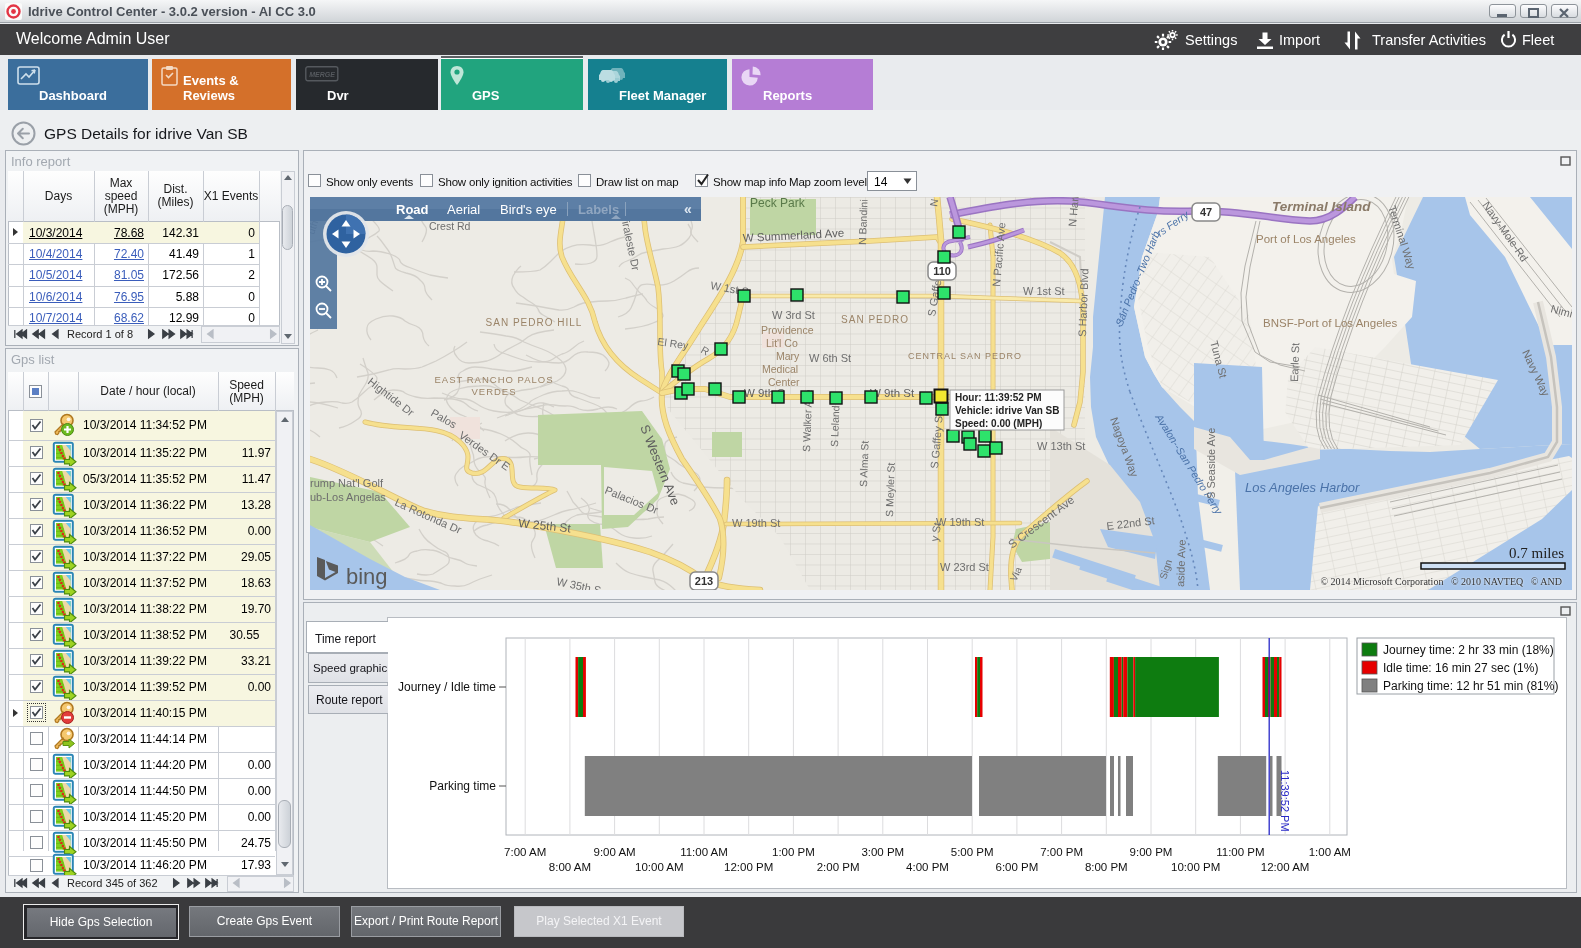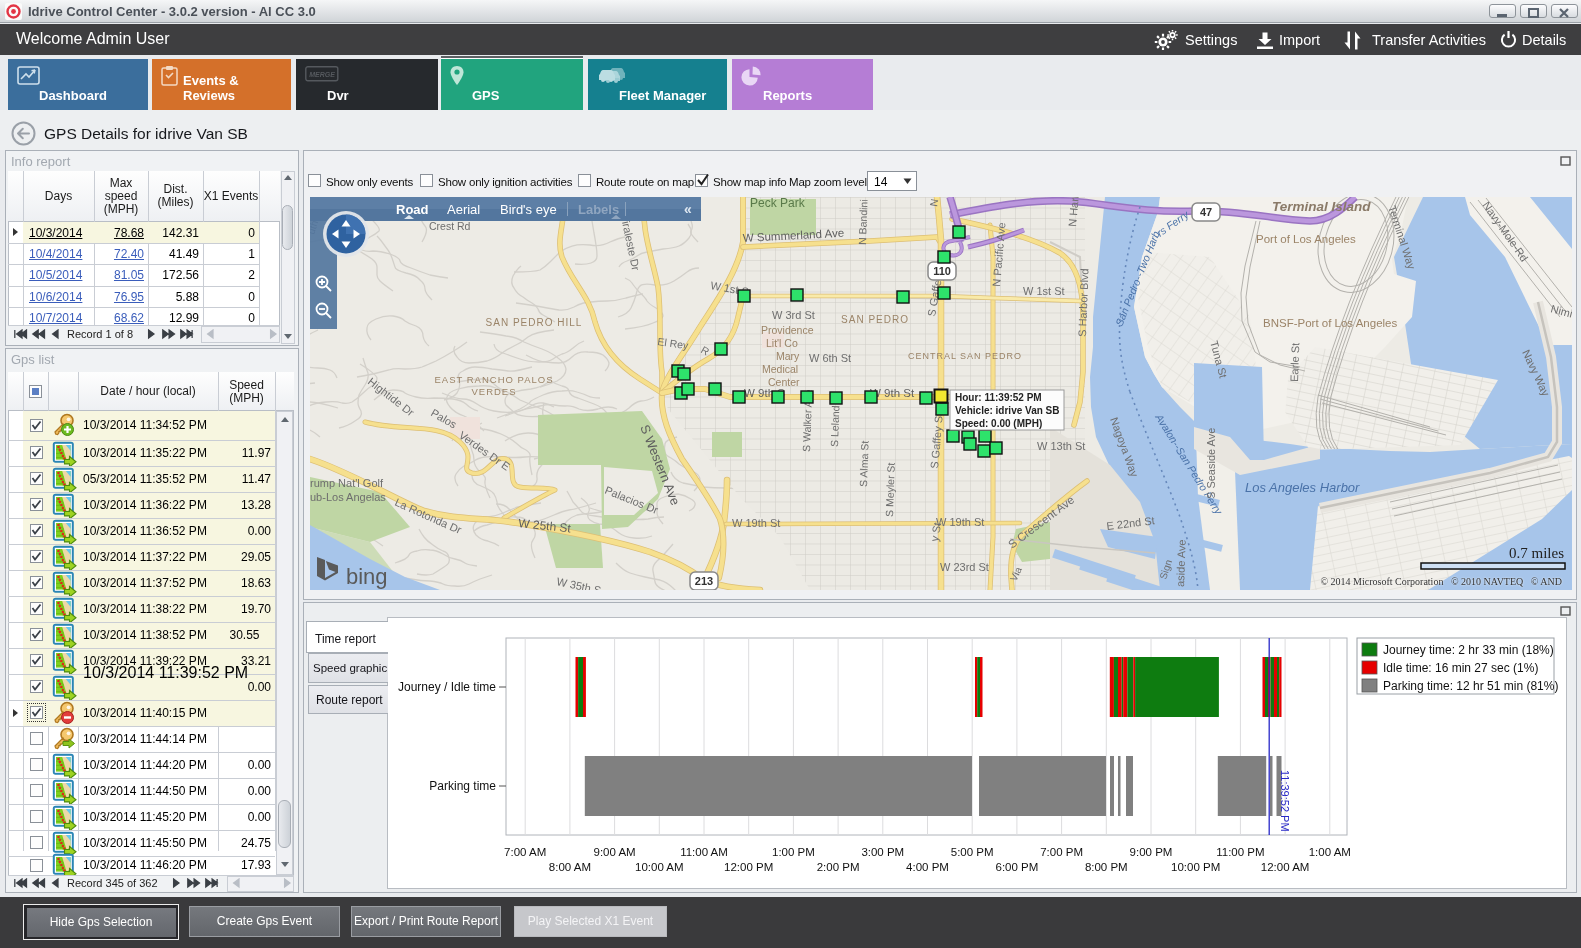--- a/index.html
+++ b/index.html
@@ -79,21 +79,21 @@
  <g fill="#fff">
       <path d="M8 0.5 L8 18.5 L2.5 11.5 L5.5 11.5 L5.5 0.5 z"></path>
       <path d="M13 18.5 L13 0.5 L18.5 7.5 L15.5 7.5 L15.5 18.5 z"></path>
     </g>
 </svg>
 <div class="menuitem abs" style="left:1372px;">Transfer Activities</div>
 <svg class="abs" style="left:1500px;top:31px;" width="17" height="17" viewBox="0 0 17 17">
  <path d="M4.6 3.6 A6.6 6.6 0 1 0 12.4 3.6" fill="none" stroke="#fff" stroke-width="2"></path>
  <rect x="7.4" y="0" width="2.2" height="7" fill="#fff"></rect>
 </svg>
-<div class="menuitem abs" style="left:1522px;">Details</div>
+<div class="menuitem abs" style="left:1522px;">Fleet</div>
 
 <div class="abs" style="left:441px;top:56px;width:142px;height:3px;background:#fff;border-top:2px solid #5c6064;"></div>
 <div class="tab abs" style="left:8px;width:140px;background:#3b6e9c;">
     <div style="position:absolute;left:9px;top:7px;"><svg width="24" height="20" viewBox="0 0 24 20">
         <rect x="1" y="1" width="21" height="17" rx="2" fill="none" stroke="#cfe0ec" stroke-width="1.6"></rect>
         <path d="M4 13 L9 8 L12 11 L18 4" fill="none" stroke="#cfe0ec" stroke-width="1.6"></path>
         <path d="M18 4 l-3.5 0.8 M18 4 l-0.8 3.5" stroke="#cfe0ec" stroke-width="1.4"></path>
       </svg></div>
     <div class="lbl">Dashboard</div>
   </div>
@@ -556,21 +556,21 @@
 <g fill="#e02818">
           <circle cx="6.4" cy="6" r="1.25"></circle>
           <circle cx="7.9" cy="9" r="1.25"></circle>
           <circle cx="9.4" cy="12" r="1.25"></circle>
           <circle cx="10.9" cy="15" r="1.25"></circle>
           <circle cx="12.4" cy="17.6" r="1.25"></circle>
         </g>
 <path d="M12.5 18.5 h5 v-3 l6.5 5.2 -6.5 5.2 v-3 h-5 z" fill="#9ed321" stroke="#4e8b0e" stroke-width="1.1"></path>
 </g>
     </svg></div>
-<div class="cellt abs" style="left:83px;top:664px;font-size:16px;">10/3/2014 11:39:52 PM</div>
+<div class="cellt abs" style="left:83px;top:680px;font-size:12px;">10/3/2014 11:39:52 PM</div>
 <div class="cellt abs" style="left:218px;top:680px;width:53px;text-align:right;">0.00</div>
 <div class="abs sely" style="left:23px;top:700px;width:252px;height:26px;"></div>
 <div class="hline abs" style="left:8px;top:700px;width:267px;"></div>
 <div class="abs" style="left:27px;top:703px;width:19px;height:19px;border:1px dotted #333;"></div>
 <div class="cb abs" style="left:30px;top:706px;"></div>
 <svg class="abs" style="left:31px;top:707px;" width="11" height="11">
     <path d="M1.5 5 L4 8.5 L9.5 1.5" fill="none" stroke="#3a4048" stroke-width="1.8"></path>
   </svg>
 <div class="abs" style="left:13px;top:709px;width:0;height:0;border-left:5px solid #333;border-top:4px solid transparent;border-bottom:4px solid transparent;"></div>
 <div class="abs" style="left:52px;top:701px;"><svg width="24" height="24" viewBox="0 0 24 24">
@@ -778,21 +778,21 @@
   </svg>
 <div id="mappanel" class="panel abs" style="left:303px;top:150px;width:1274px;height:450px;background:#f0f1f3;"></div>
 <svg class="abs" style="left:1560px;top:156px;" width="12" height="11">
     <rect x="1" y="1" width="9" height="8" fill="none" stroke="#555" stroke-width="1.4"></rect>
   </svg>
 <div class="cb abs" style="left:308px;top:174px;"></div>
 <div class="abs" style="left:326px;top:176px;font-size:11.5px;letter-spacing:-0.2px;color:#101010;">Show only events</div>
 <div class="cb abs" style="left:420px;top:174px;"></div>
 <div class="abs" style="left:438px;top:176px;font-size:11.5px;letter-spacing:-0.2px;color:#101010;">Show only ignition activities</div>
 <div class="cb abs" style="left:578px;top:174px;"></div>
-<div class="abs" style="left:596px;top:176px;font-size:11.5px;letter-spacing:-0.2px;color:#101010;">Route route on map</div>
+<div class="abs" style="left:596px;top:176px;font-size:11.5px;letter-spacing:-0.2px;color:#101010;">Draw list on map</div>
 <div class="cb abs" style="left:695px;top:174px;"></div>
 <svg class="abs" style="left:696px;top:173px;" width="14" height="14">
     <path d="M2 7 L5.5 11 L12 1.5" fill="none" stroke="#222" stroke-width="2"></path>
   </svg>
 <div class="abs" style="left:713px;top:176px;font-size:11.5px;letter-spacing:-0.2px;color:#101010;">Show map info</div>
 <div class="abs" style="left:789px;top:176px;font-size:11.5px;letter-spacing:-0.2px;color:#101010;">Map zoom level</div>
 <div class="abs" style="left:867px;top:171px;width:50px;height:20px;background:#fff;border:1px solid #8a9098;font-size:12px;padding:3px 0 0 6px;">14</div>
 <svg class="abs" style="left:903px;top:178px;" width="9" height="7">
     <path d="M0.5 0.5 L8.5 0.5 L4.5 6 z" fill="#333"></path>
   </svg>
@@ -1229,13 +1229,13 @@
 <text x="995" y="54" font-size="12" fill="#111" font-family="Liberation Sans">Idle time: 16 min 27 sec (1%)</text>
 <rect x="974" y="61" width="15" height="13" fill="#808080" stroke="#555" stroke-width="0.8"></rect>
 <text x="995" y="72" font-size="12" fill="#111" font-family="Liberation Sans">Parking time: 12 hr 51 min (81%)</text>
 </svg>
 
 <div id="bottombar" class="abs"></div>
 <div class="abs" style="left:23px;top:904px;width:156px;height:36px;border:1.5px solid #ececec;background:#26262a;"></div>
 <div class="abs" style="left:26.5px;top:907.5px;width:149px;height:29px;background:linear-gradient(#76797f,#64676d);color:#fff;font-size:12px;text-align:center;line-height:29px;white-space:nowrap;">Hide Gps Selection</div>
 <div class="bbtn abs" style="left:189px;width:151px;line-height:29px;">Create Gps Event</div>
 <div class="bbtn abs" style="left:351px;width:150px;line-height:29px;">Export / Print Route Report</div>
-<div class="bbtn abs" style="left:514px;width:153px;line-height:29px;background:#c6c7cb;color:#f4f4f6;border-color:#b9babe;">Play Selected X1 Event</div>
+<div class="bbtn abs" style="left:514px;width:170px;line-height:29px;background:#c6c7cb;color:#f4f4f6;border-color:#b9babe;">Play Selected X1 Event</div>
 
 </body></html>

